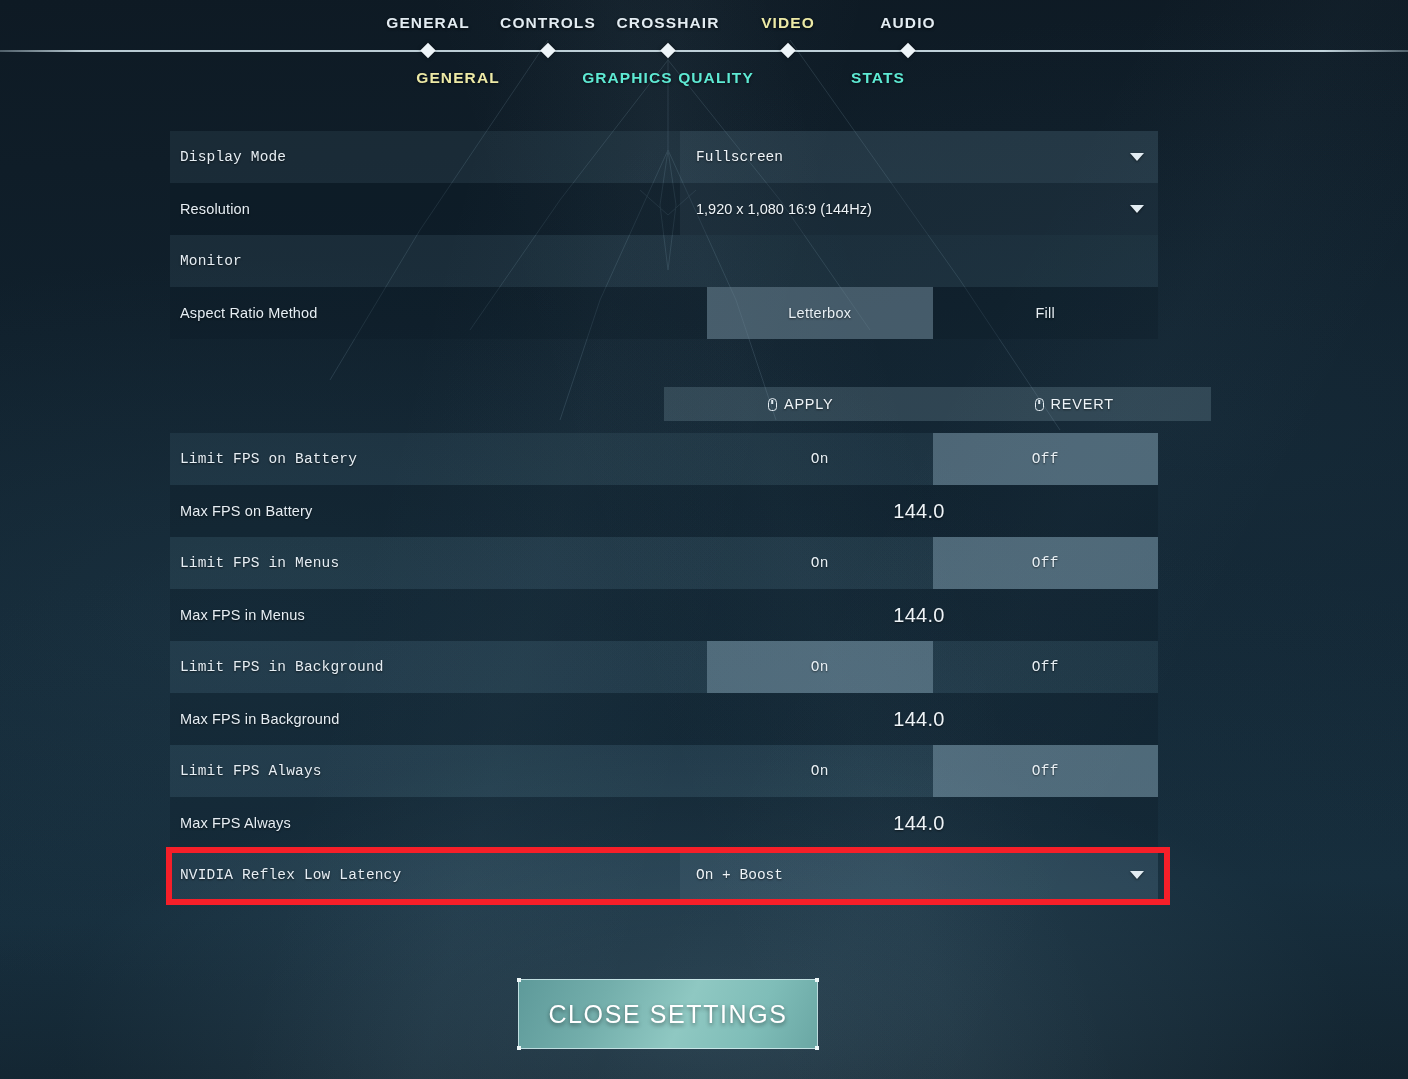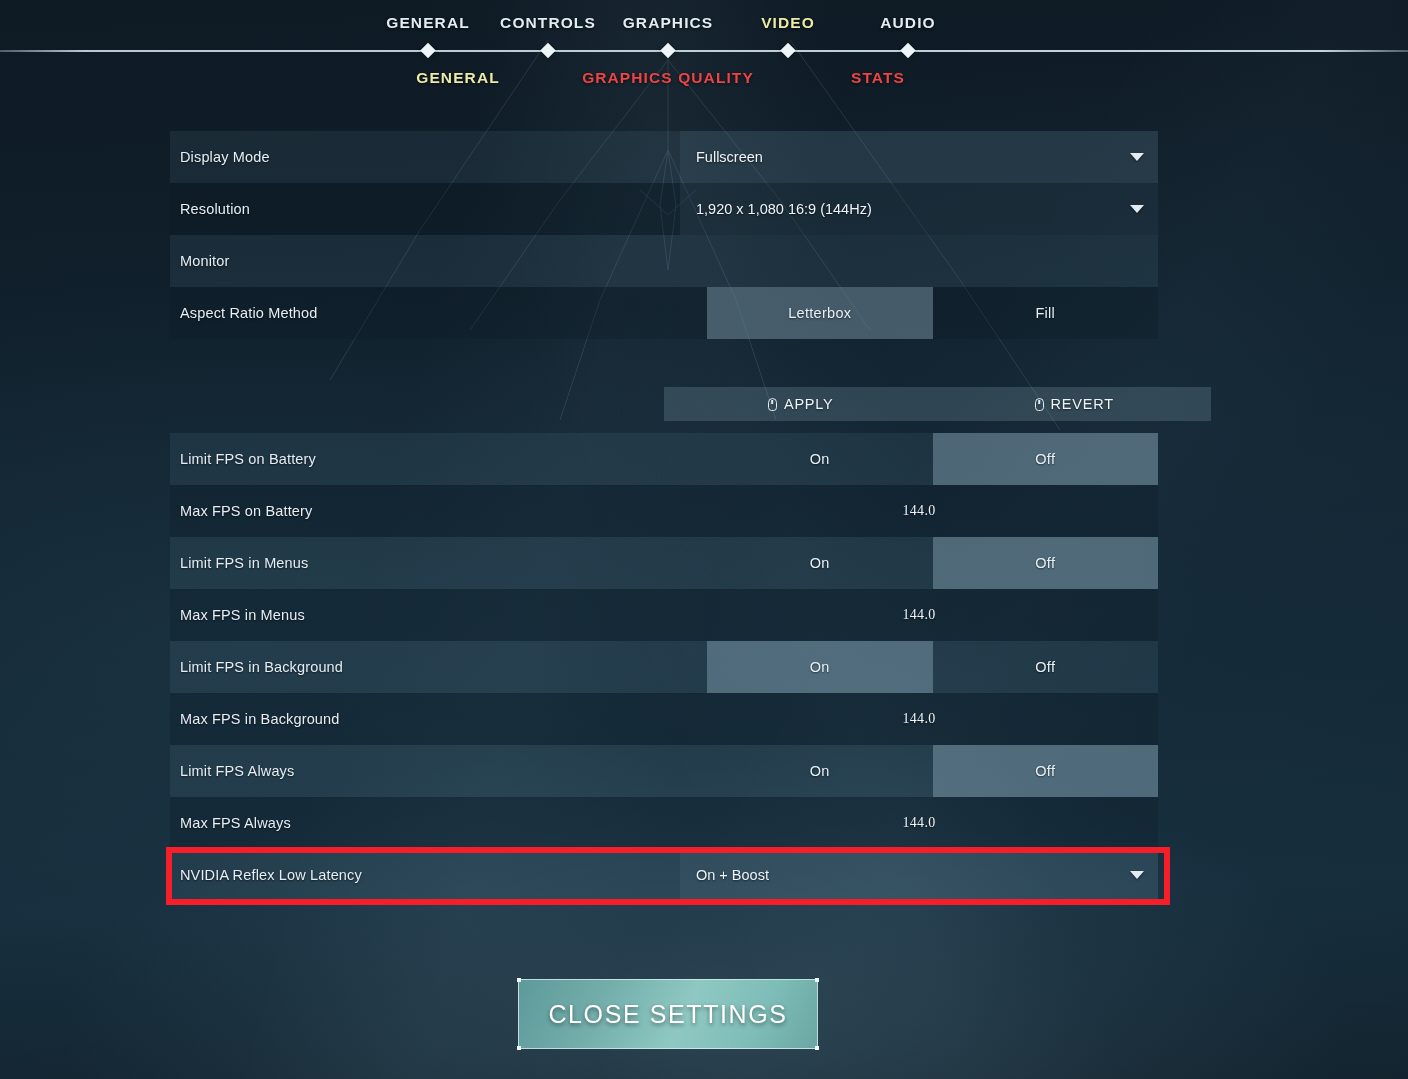--- a/index.html
+++ b/index.html
@@ -55,36 +55,36 @@
     background:#eef5f9;
     box-shadow:0 0 4px rgba(0,0,0,.5);
   }
 
   
   #subnav { position:absolute; left:0; top:58px; width:1408px; height:46px; }
   .subnav-item {
     position:absolute; top:11px;
     transform:translateX(-50%);
     font-size:15.5px; letter-spacing:1.1px; font-weight:700;
-    color:#ef4444; white-space:nowrap;
+    color:#5eead4; white-space:nowrap;
     text-shadow:0 1px 3px rgba(0,0,0,.6);
   }
   .subnav-item.active { color:#edeaa6; }
 
   
   .panel { position:absolute; left:170px; width:988px; }
   #panel-a { top:131px; }
   #panel-b { top:433px; }
 
   .row {
     position:relative;
     height:52px;
     display:flex; align-items:center;
   }
-  .row.shade-light { background:rgba(126,168,190,0.105); }
+  .row.shade-light { background:rgba(126,168,190,0.105);font-family:Liberation Mono, monospace; }
   .row.shade-dark  { background:rgba(10,26,38,0.27); }
 
   .row-label {
     width:510px; padding-left:10px;
     font-size:14.5px; color:#e6eef4; letter-spacing:.15px;
     text-shadow:0 1px 2px rgba(0,0,0,.6);
   }
   .row-value-area {
     position:relative;
     width:478px; height:67px;
@@ -118,23 +118,22 @@
     flex:1; display:flex; align-items:center; justify-content:center;
     font-size:14.5px; color:#e8f0f5; letter-spacing:.3px;
     text-shadow:0 1px 2px rgba(0,0,0,.55);
     background:transparent;
   }
   .toggle-opt.selected { background:rgba(150,180,198,0.40); }
 
   
   .value-center {
     width:478px; text-align:center;
-    font-size:14px; color:#eef4f8; letter-spacing:.3px;
+    font-size:20px; color:#eef4f8; letter-spacing:.3px;
     text-shadow:0 1px 2px rgba(0,0,0,.55);
-    font-family:Liberation Serif, serif;
   }
 
   
   .ar-row { position:relative; height:34px; }
   .ar-strip {
     position:absolute; left:494px; top:0;
     width:547px; height:34px;
     display:flex;
     background:rgba(150,180,198,0.22);
     margin-top:48px;
@@ -201,21 +200,21 @@
     <path d="M668 150 L600 300 L560 420"></path>
     <path d="M668 150 L736 300 L776 420"></path>
     <path d="M640 190 L668 215 L696 190"></path>
   </g>
 </svg>
 
 <div id="topnav">
   <div class="nav-row" id="topnav-items">
       <div class="nav-item" style="left: 428px;">GENERAL</div>
       <div class="nav-item" style="left: 548px;">CONTROLS</div>
-      <div class="nav-item" style="left: 668px;">GRAPHICS</div>
+      <div class="nav-item" style="left: 668px;">CROSSHAIR</div>
       <div class="nav-item active" style="left: 788px;">VIDEO</div>
       <div class="nav-item" style="left: 908px;">AUDIO</div>
     </div>
   <div id="navline"></div>
   <div id="topnav-diamonds">
       <div class="nav-diamond" style="left: 428px;"></div>
       <div class="nav-diamond" style="left: 548px;"></div>
       <div class="nav-diamond" style="left: 668px;"></div>
       <div class="nav-diamond" style="left: 788px;"></div>
       <div class="nav-diamond" style="left: 908px;"></div>

